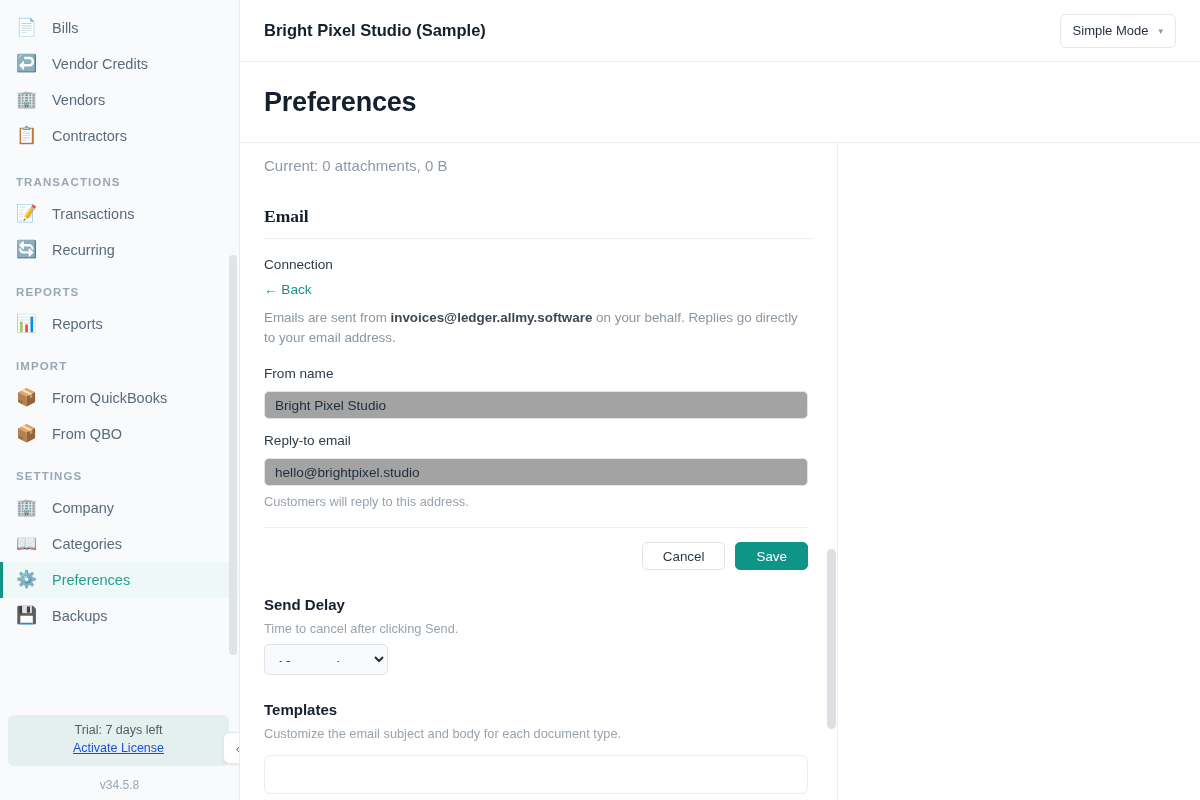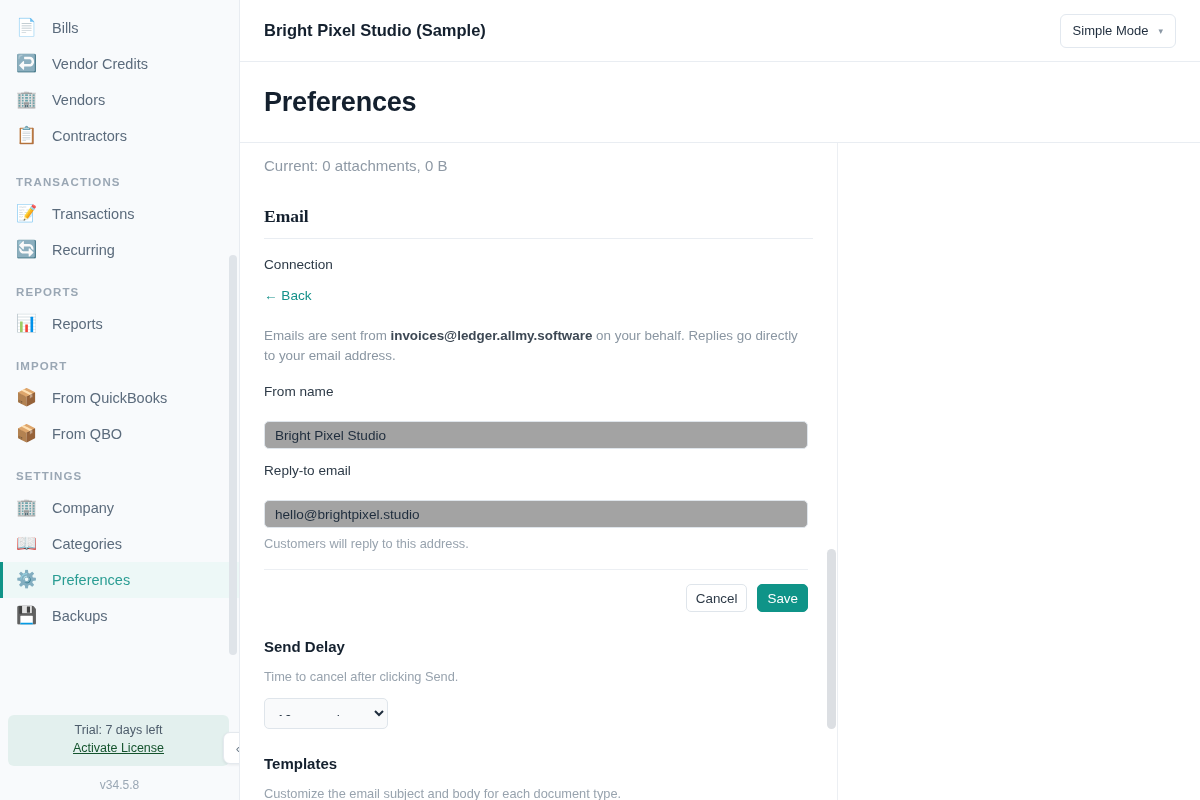--- a/index.html
+++ b/index.html
@@ -70,21 +70,21 @@
   .trial-box {
     position: absolute; left: 8px; right: 10px; bottom: 34px;
     background: #e3f0ee;
     border-radius: 6px;
     padding: 8px 10px 10px;
     text-align: center;
   }
   .trial-text { font-size: 12.5px; color: #4d5c6b; }
   .trial-link {
     display: inline-block; margin-top: 4px;
-    font-size: 12.5px; color: #14532d;
+    font-size: 12.5px; color: #1d4ed8;
     text-decoration: underline; cursor: pointer;
   }
   .version {
     position: absolute; left: 0; right: 0; bottom: 8px;
     text-align: center; font-size: 12px; color: #9aa7b4;
   }
   .collapse-btn {
     position: absolute; right: -14px; bottom: 36px;
     width: 30px; height: 32px;
     background: #fff;
@@ -169,42 +169,42 @@
     color: #1f2d3d;
     padding: 0 10px;
     font-family: "Liberation Sans", sans-serif;
   }
   .hint { font-size: 12.8px; color: #98a3ae; }
 
   .divider { border-top: 1px solid #eceff3; }
   .btn-row { display: flex; justify-content: flex-end; gap: 10px; }
   .btn {
     height: 28px; border-radius: 5px; font-size: 13.4px;
-    padding: 0 9px; cursor: pointer;
+    padding: 0 20px; cursor: pointer;
     display: flex; align-items: center;
     font-family: "Liberation Sans", sans-serif;
   }
   .btn-cancel { background: #fff; border: 1px solid #dfe5eb; color: #2d3a47; }
   .btn-save { background: #0f9488; border: 1px solid #0f9488; color: #fff; }
 
   .sel {
     width: 124px; height: 31px;
     border: 1px solid #dfe5eb; border-radius: 5px;
     background: #f9fafb;
     font-size: 13.6px; color: #1f2d3d;
     padding: 12px 8px;
     font-family: "Liberation Sans", sans-serif;
   }
 
   .tpl-list { border: 1px solid #e9edf2; border-radius: 6px; width: 544px; overflow: hidden; }
   .tpl-row {
     display: flex; align-items: center; gap: 10px;
     height: 37px; padding: 0 17px;
-  }.mt8{margin-top:8px}.mt10{margin-top:22px}
-  .mt12{margin-top:14px}.mt14{margin-top:14px}.mt16{margin-top:16px}.mt18{margin-top:18px}.mt26{margin-top:26px}.mt32{margin-top:32px}
+  }.mt8{margin-top:8px}.mt10{margin-top:10px}
+  .mt12{margin-top:8px}.mt14{margin-top:14px}.mt16{margin-top:16px}.mt18{margin-top:18px}.mt26{margin-top:26px}.mt32{margin-top:32px}
 </style>
 </head>
 <body>
 
 <div id="app">
 
   <nav class="sidebar">
     <div class="sb-scroll">
 
       <div class="nav-item partial-top"></div>

